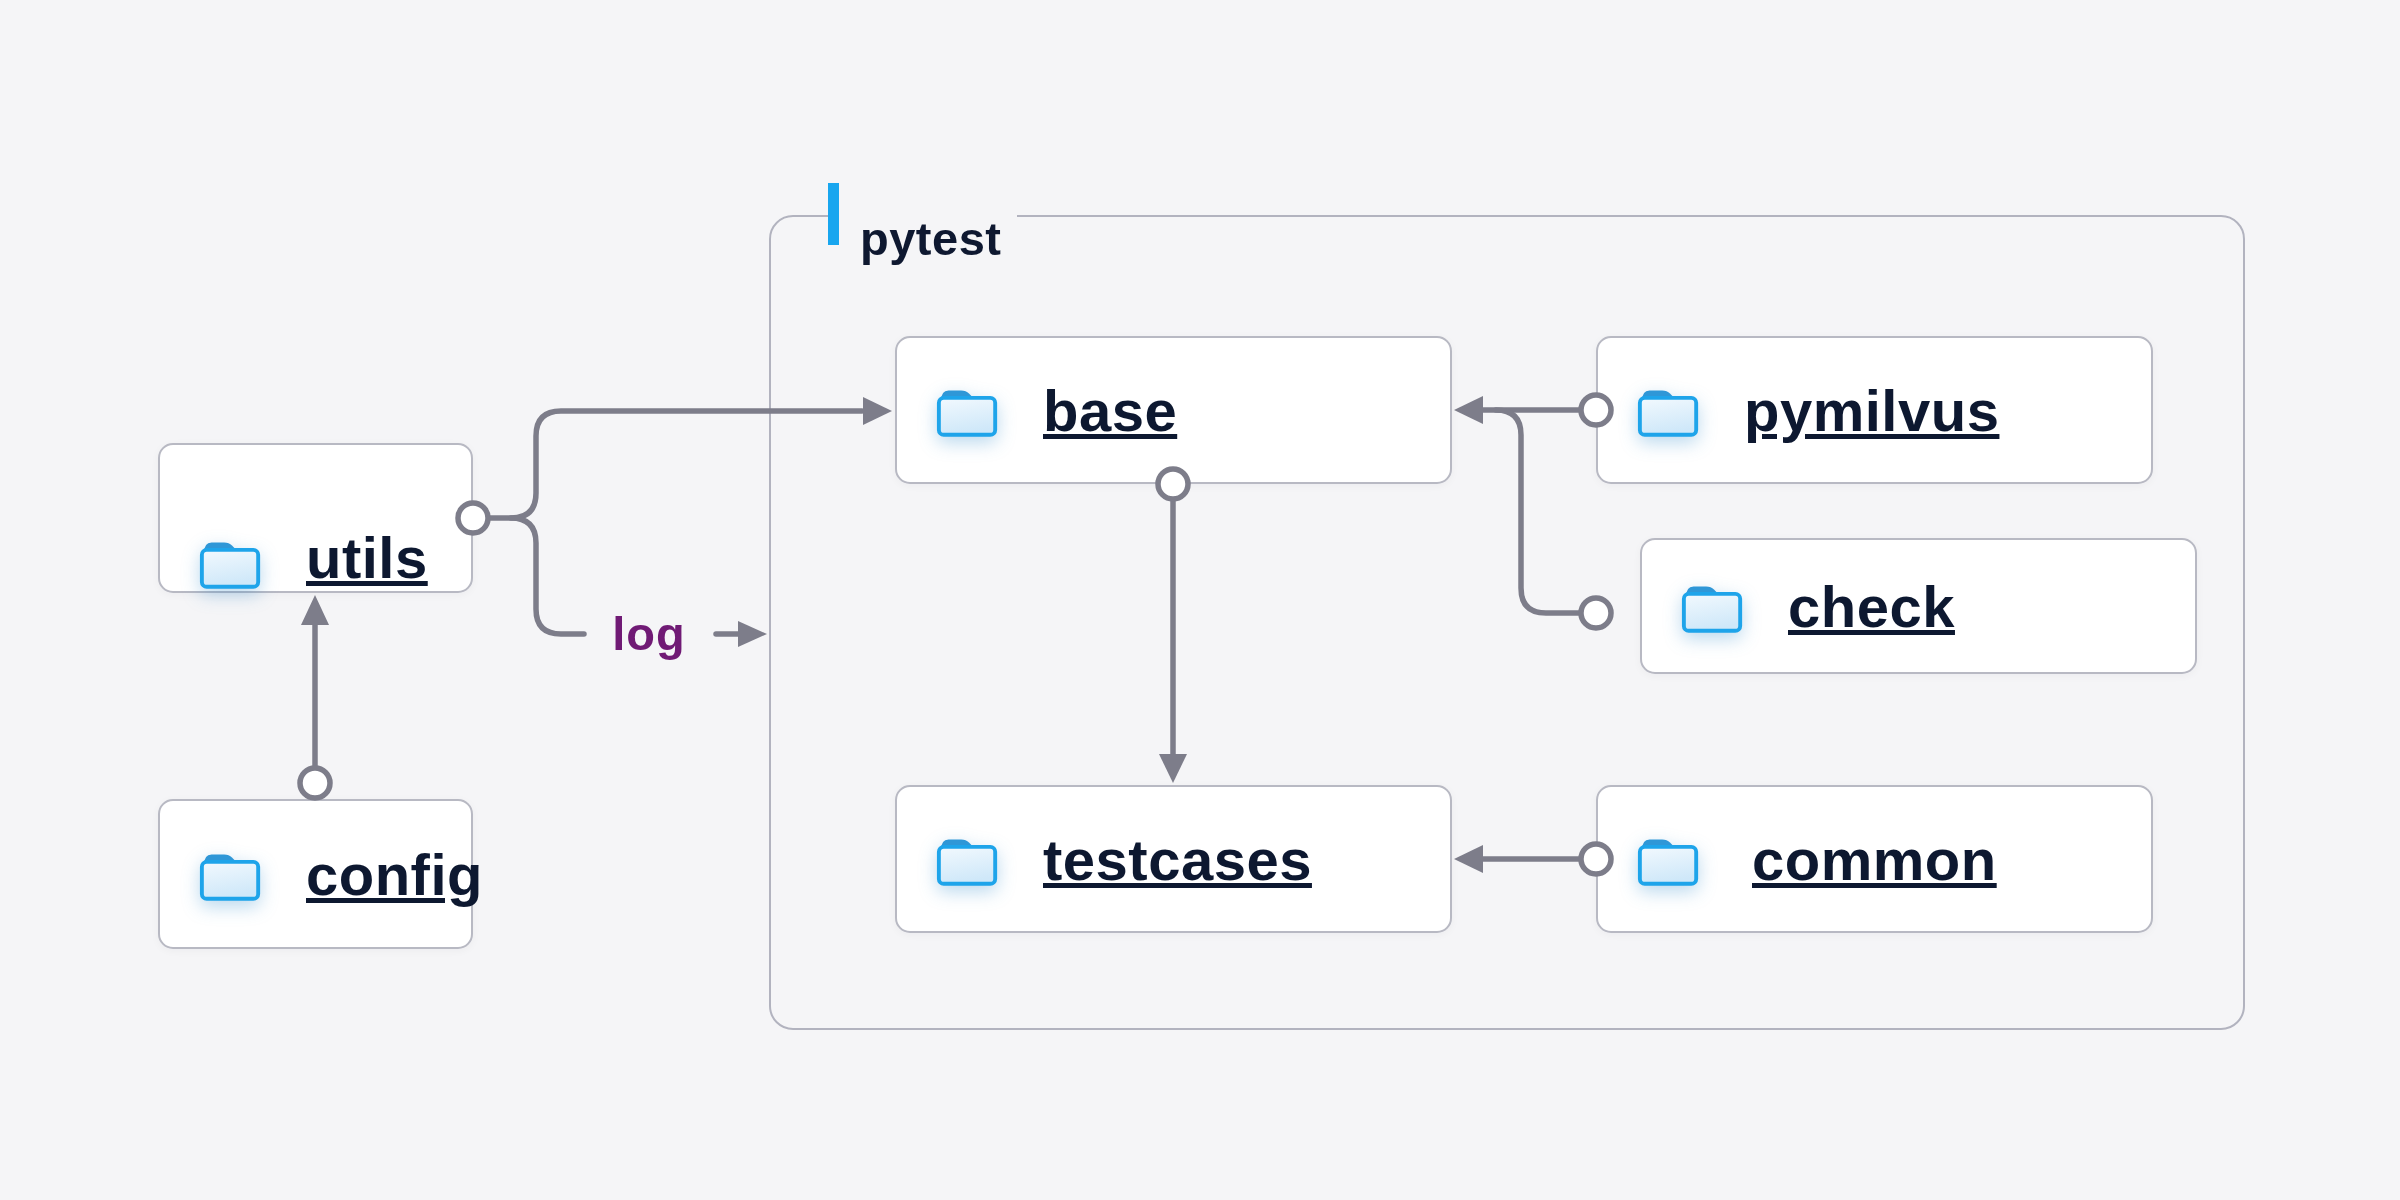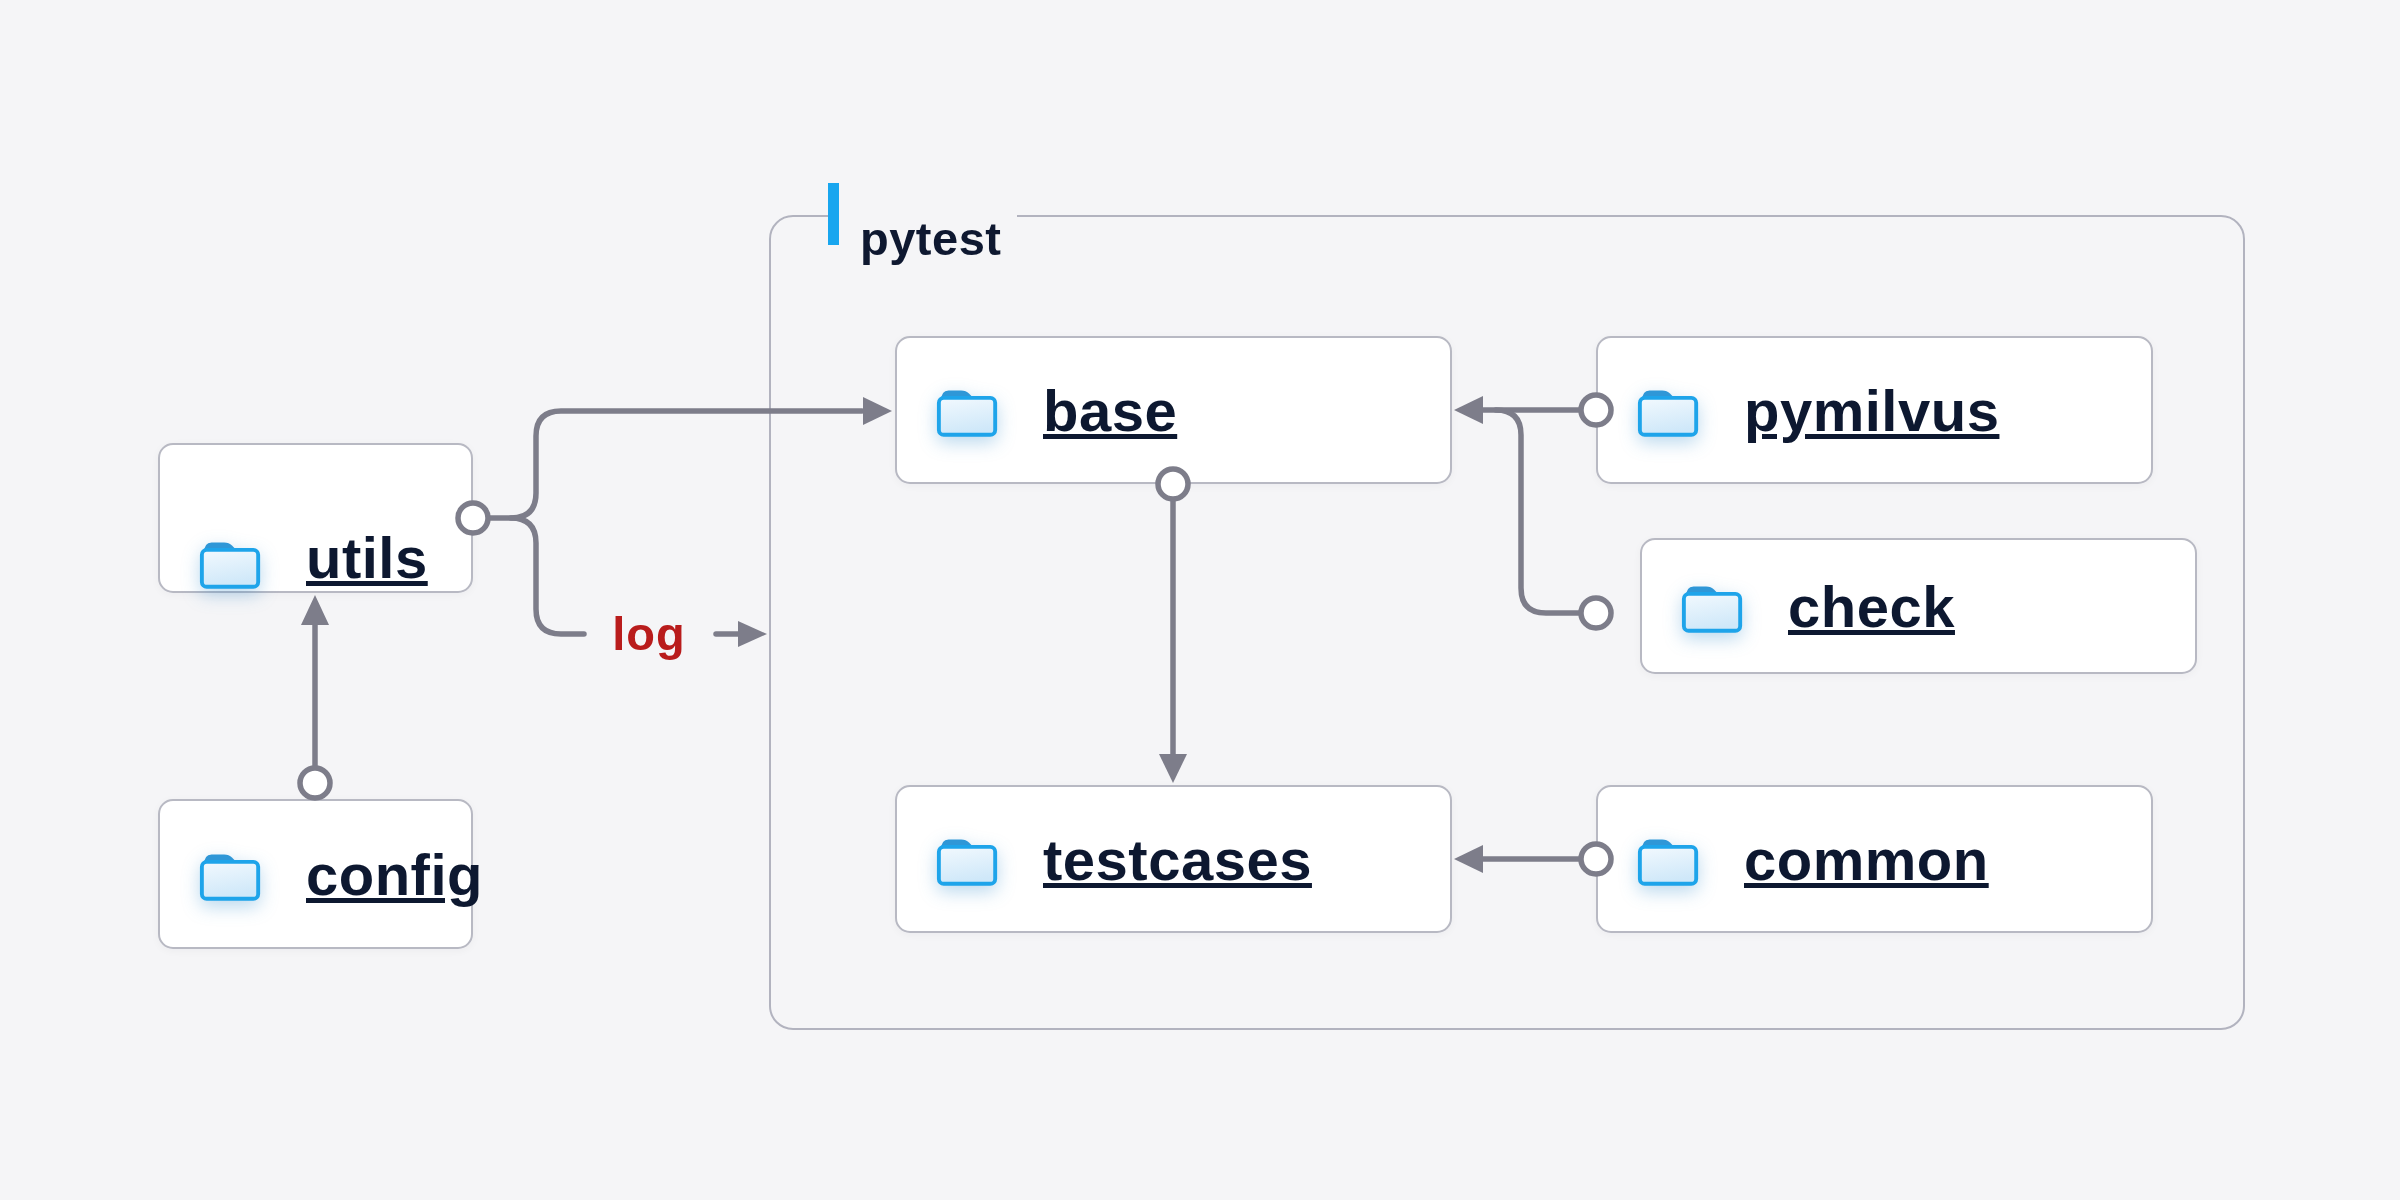--- a/index.html
+++ b/index.html
@@ -48,29 +48,29 @@
     white-space:nowrap;
     text-decoration:underline;
   }
 
   .n-utils    {left:158px; top:443px; width:315px; height:150px;align-items:flex-end;}
   .n-config   {left:158px; top:799px; width:315px; height:150px;}
   .n-base     {left:895px; top:336px; width:557px; height:148px;}
   .n-pymilvus {left:1596px;top:336px; width:557px; height:148px;}
   .n-check    {left:1640px;top:538px; width:557px; height:136px;}
   .n-testcases{left:895px; top:785px; width:557px; height:148px;}
-  .n-common   {left:1596px;top:785px; width:557px; height:148px;}
+  .n-common   {left:1596px;top:785px; width:557px; height:148px;gap:8px;}
 
   
   .edges-svg{position:absolute;left:0;top:0;width:2400px;height:1200px;pointer-events:none;}
 
   .edge-label{
     position:absolute;left:585px;top:605px;width:128px;height:58px;
     text-align:center;line-height:58px;
-    font-size:47px;font-weight:700;color:#b91c1c;letter-spacing:1px;
+    font-size:47px;font-weight:700;color:#701a75;letter-spacing:1px;
   }
 </style>
 </head>
 <body>
 
 <div class="canvas">
 
   <svg width="0" height="0" style="position:absolute" aria-hidden="true">
     <defs>
       <linearGradient id="folderFill" x1="0" y1="0" x2="0.25" y2="1">

